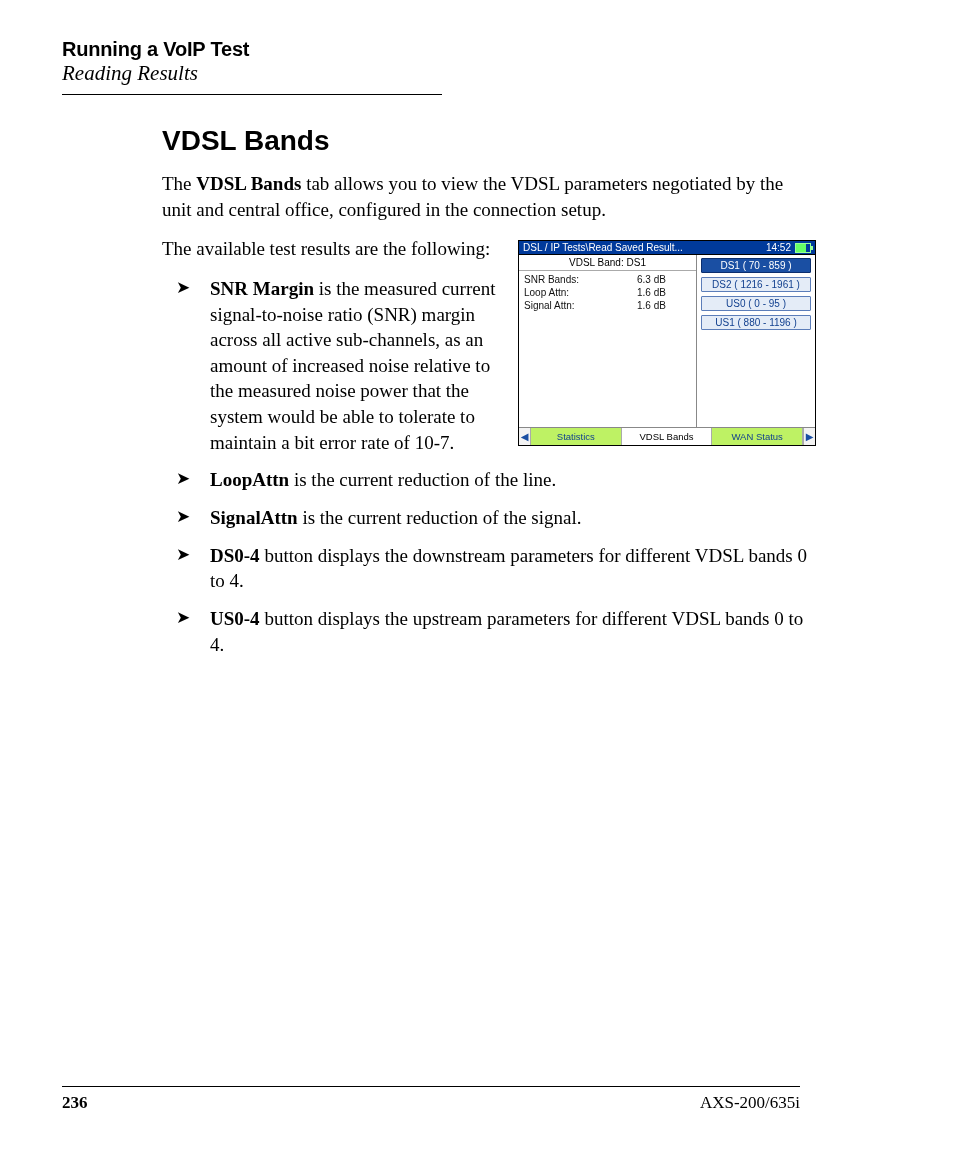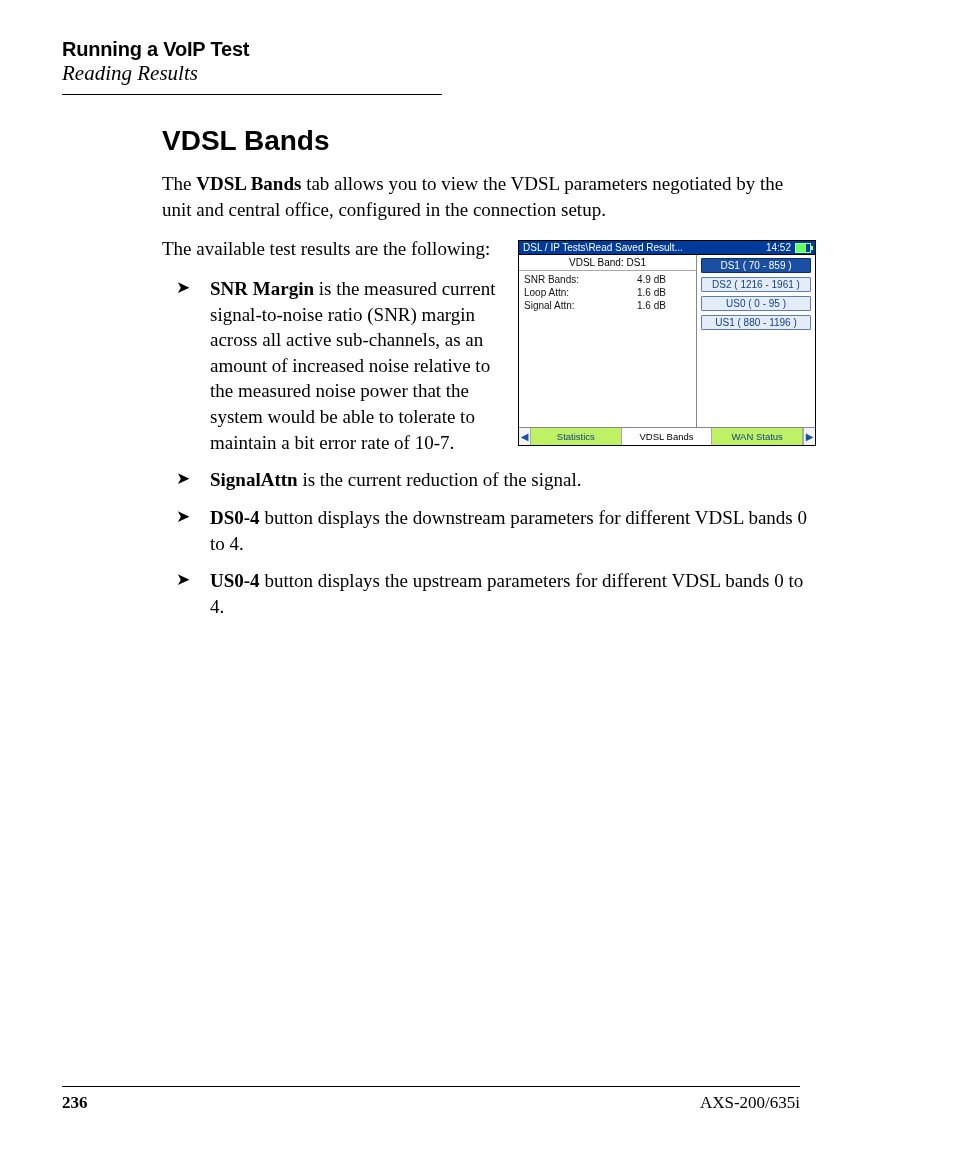--- a/index.html
+++ b/index.html
@@ -245,21 +245,21 @@
             <span>14:52</span>
             <span class="batt-icon"></span>
           </span>
         </div>
         <div class="dev-body">
           <div class="dev-left">
             <div class="dev-band-title">VDSL Band: DS1</div>
             <div class="dev-rows">
               <div class="dev-row">
                 <span class="dev-row-label">SNR Bands:</span>
-                <span class="dev-row-val">4.9  dB</span>
+                <span class="dev-row-val">6.3  dB</span>
               </div>
               <div class="dev-row">
                 <span class="dev-row-label">Loop Attn:</span>
                 <span class="dev-row-val">1.6  dB</span>
               </div>
               <div class="dev-row">
                 <span class="dev-row-label">Signal Attn:</span>
                 <span class="dev-row-val">1.6  dB</span>
               </div>
             </div>
@@ -280,20 +280,23 @@
         </div>
       </div>
 
       <p class="body" style="margin-right:320px;">The available test results are the following:</p>
 
       <ul class="arrow-list">
         <li style="padding-right:320px;">
           <span class="b">SNR Margin</span><span> is the measured current signal-to-noise ratio (SNR) margin across all active sub-channels, as an amount of increased noise relative to the measured noise power that the system would be able to tolerate to maintain a bit error rate of 10-7.</span>
         </li>
         <li>
+          <span class="b">LoopAttn</span><span> is the current reduction of the line.</span>
+        </li>
+        <li>
           <span class="b">SignalAttn</span><span> is the current reduction of the signal.</span>
         </li>
         <li>
           <span class="b">DS0-4</span><span> button displays the downstream parameters for different VDSL bands 0 to 4.</span>
         </li>
         <li>
           <span class="b">US0-4</span><span> button displays the upstream parameters for different VDSL bands 0 to 4.</span>
         </li>
       </ul>
     </div>

